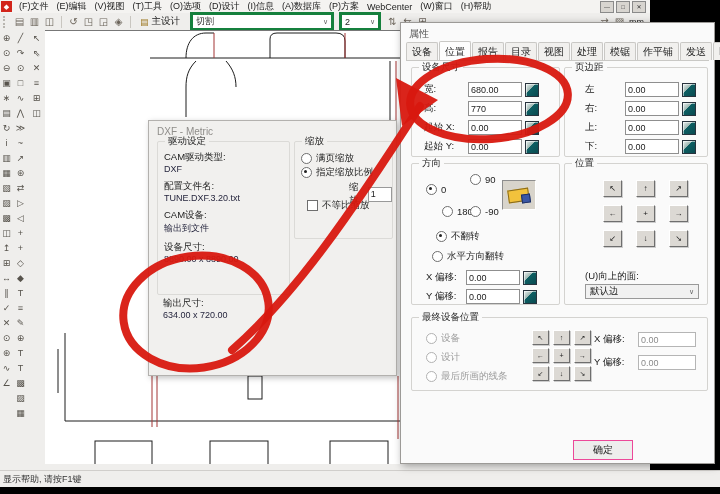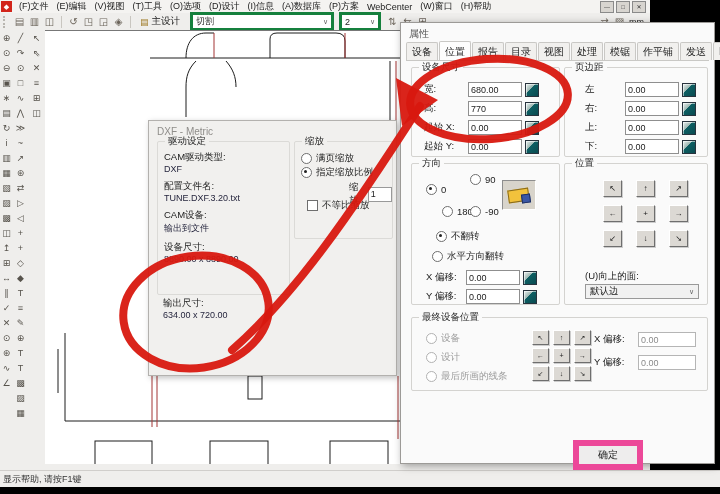--- a/index.html
+++ b/index.html
@@ -125,21 +125,21 @@
   .final-opts div.radio-item:nth-of-type(1){left:14px;top:14px;}
   .final-opts div.radio-item:nth-of-type(2){left:14px;top:33px;}
   .final-opts div.radio-item:nth-of-type(3){left:14px;top:52px;}
   .final-grid{position:absolute;left:120px;top:12px;display:grid;grid-template-columns:repeat(3,15px);
               grid-auto-rows:13px;gap:5px 6px;}
   .final-grid .arrow-btn{width:15px;height:13px;font-size:7px;}
   .final-offsets{position:absolute;left:182px;top:6px;width:110px;}
   .final-offsets .f-row{margin:8px 0 0 0;}
   .final-offsets .f-input{width:52px;color:#8a8a8a;border-color:#b5b5b5;}
   .ok-btn{position:absolute;left:172px;top:417px;width:58px;height:18px;background:#eeeded;
-          border:6px solid #ec4899;font-size:10px;display:flex;align-items:center;justify-content:center;}
+          border:1px solid #ec4899;font-size:10px;display:flex;align-items:center;justify-content:center;}
   
   .marker{position:absolute;left:0;top:0;width:720px;height:494px;z-index:40;pointer-events:none;}
   .marker .stroke{stroke:#d8180f;stroke-width:8;fill:none;stroke-linecap:round;opacity:.95;}
   .marker .fill{fill:#d8180f;opacity:.95;}
 </style>
 </head>
 <body>
 
 <div class="app">
 

